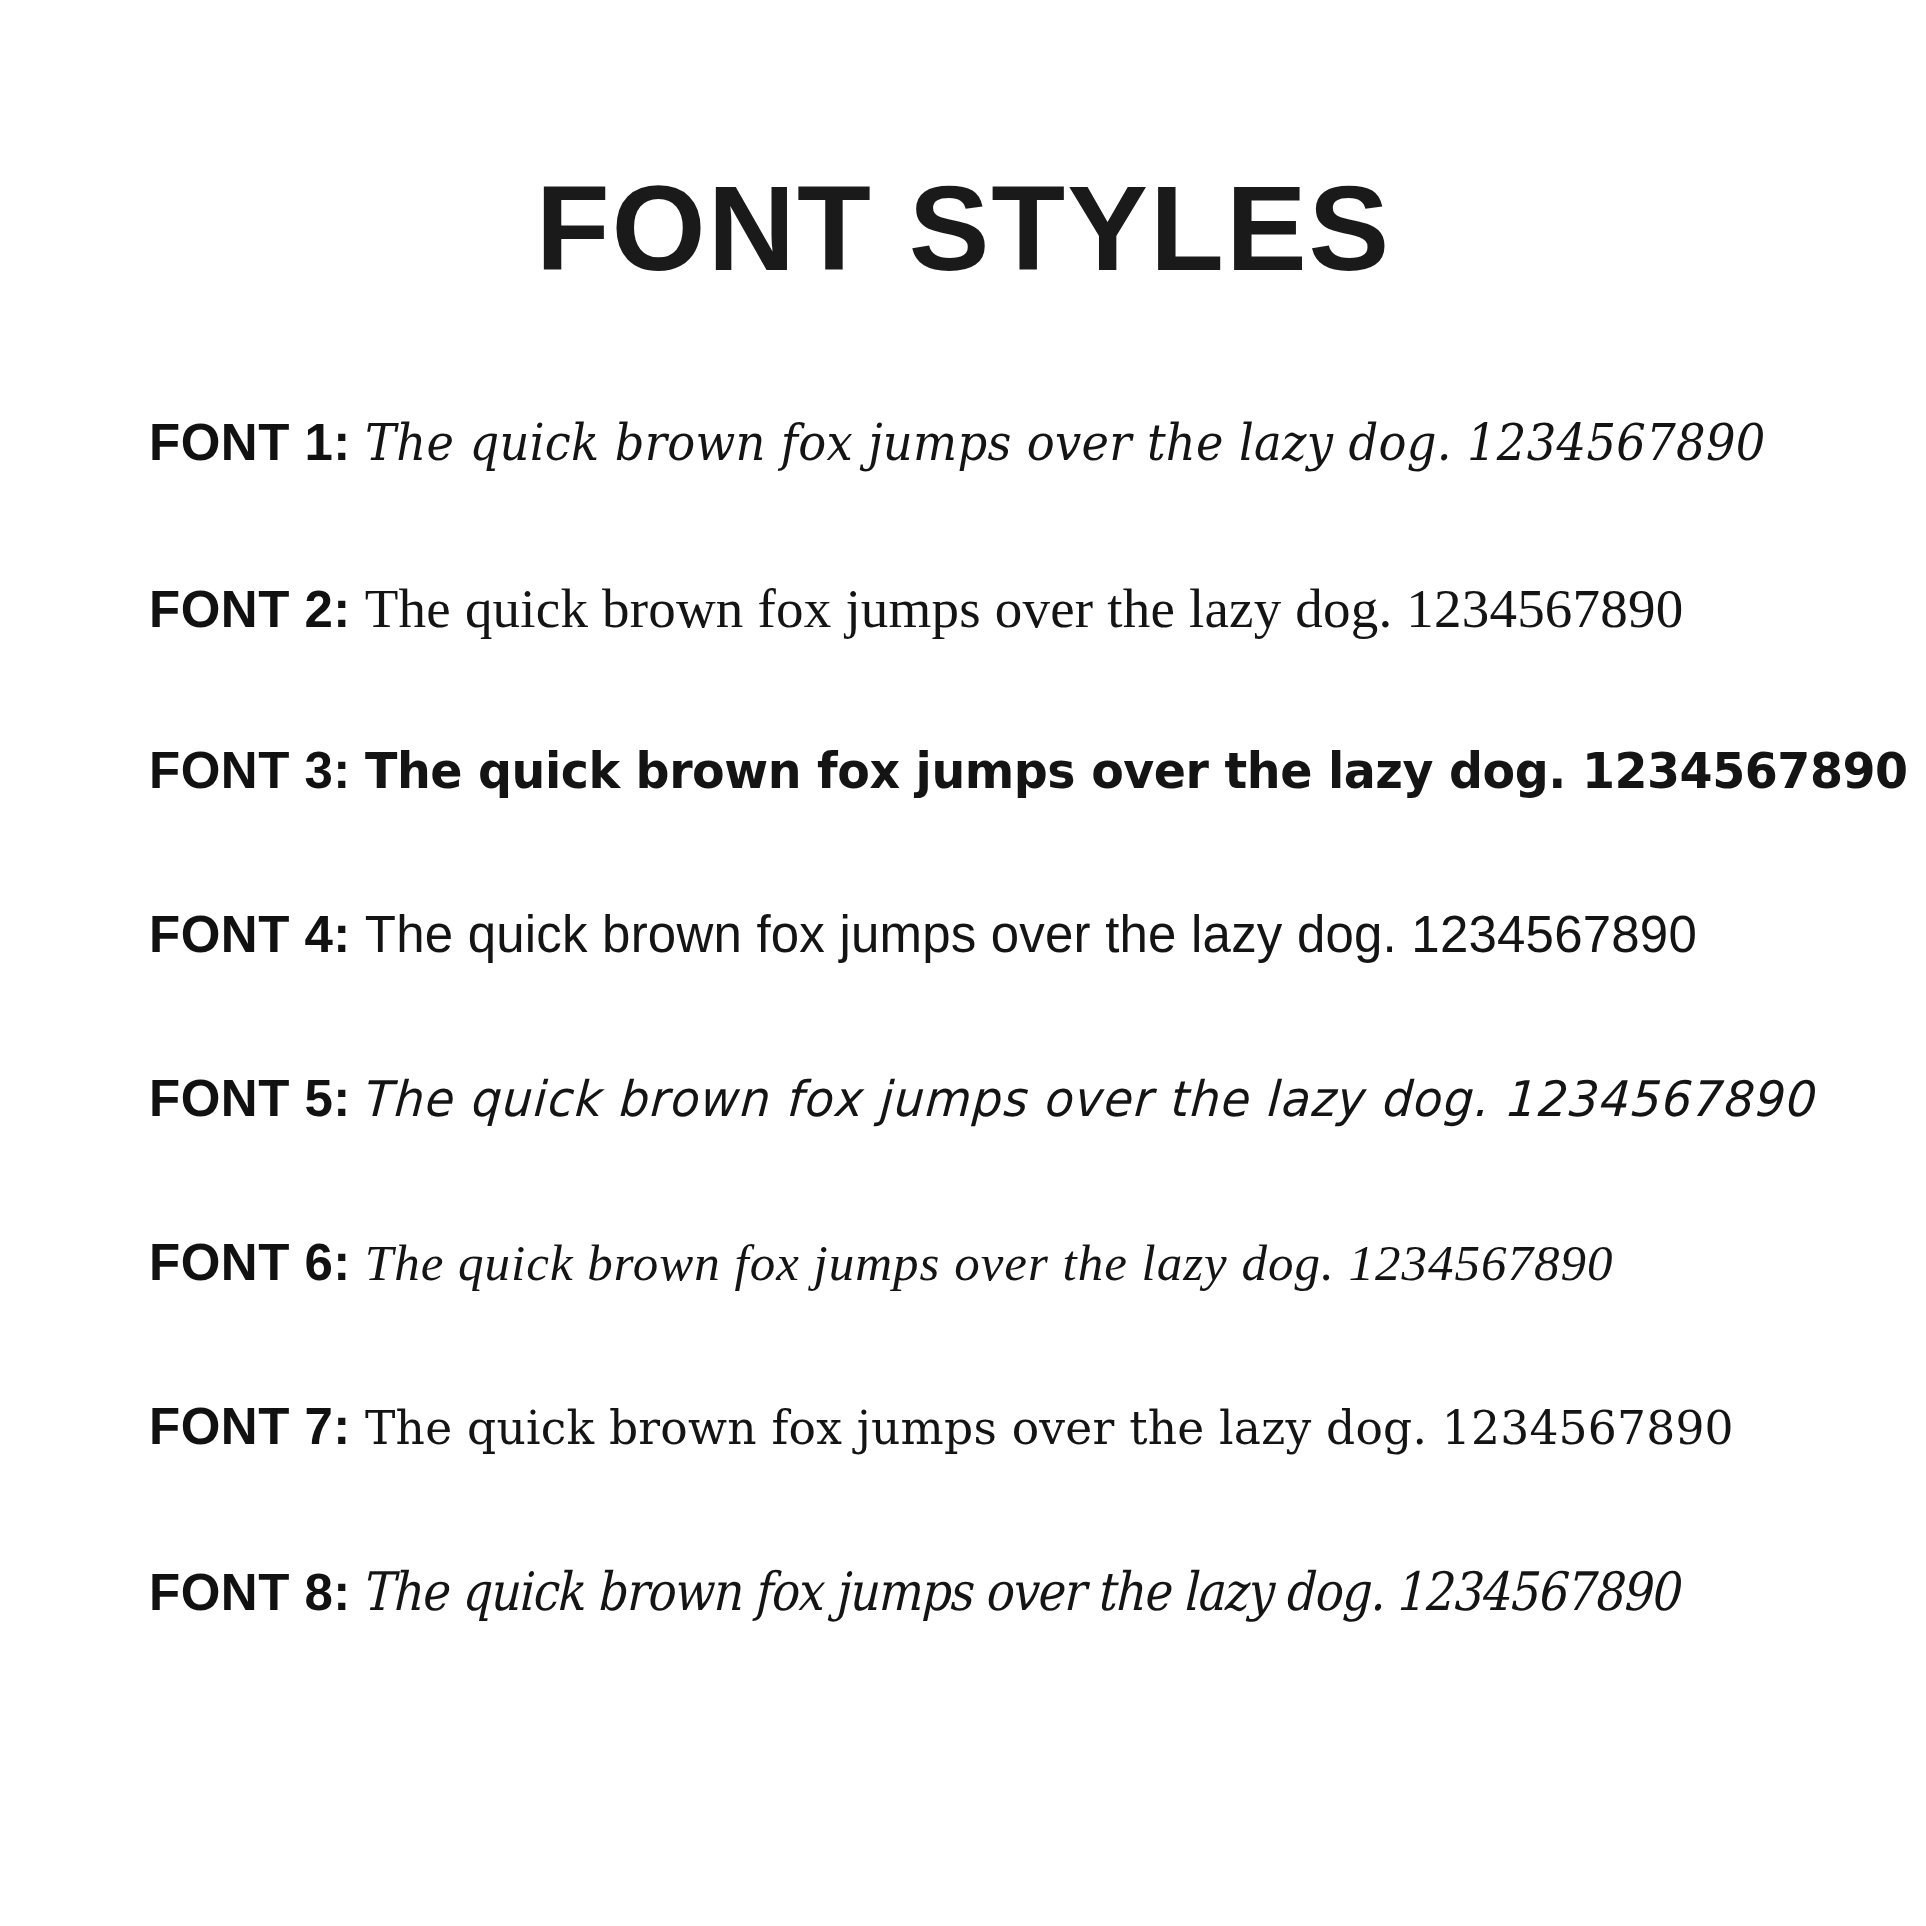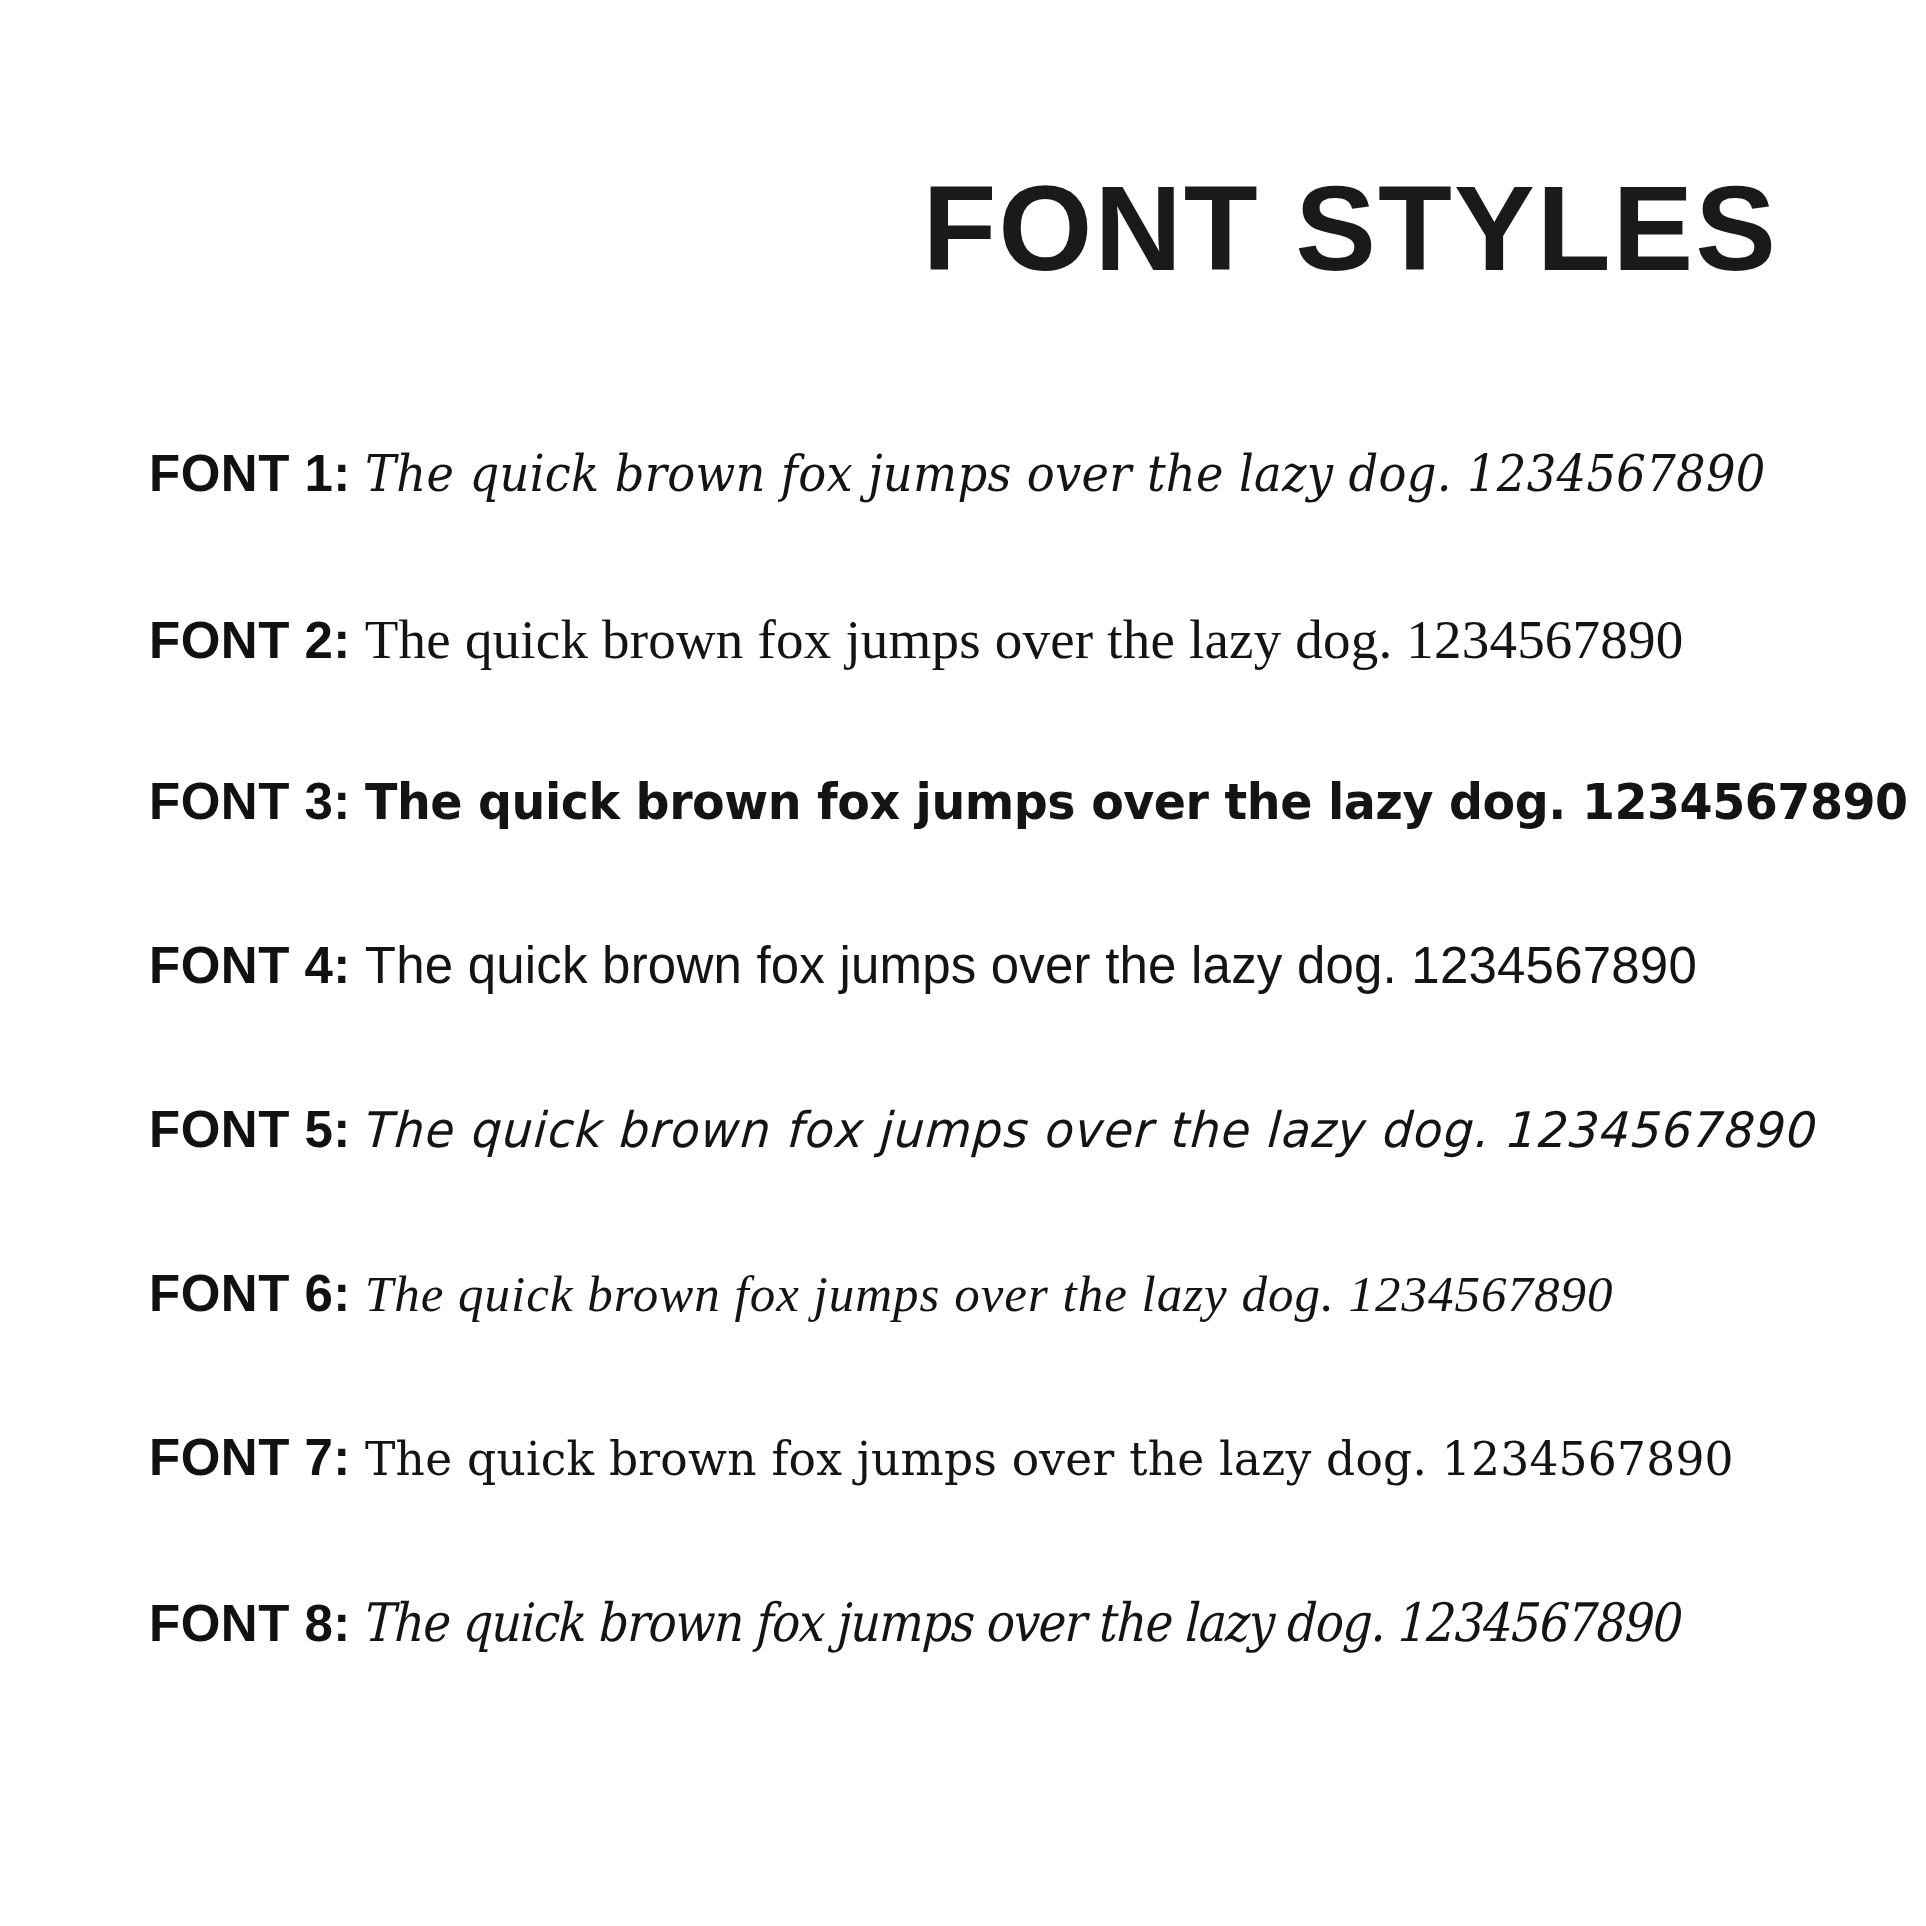--- a/index.html
+++ b/index.html
@@ -16,31 +16,31 @@
   }
   .page {
     width: 1927px;
     height: 1927px;
     box-sizing: border-box;
     padding: 168px 149px 119px 149px;
     display: flex;
     flex-direction: column;
   }
   .title {
-    text-align: right;
+    text-align: center;
     font-family: "Liberation Sans", sans-serif;
     font-weight: bold;
     font-size: 121px;
     letter-spacing: 2px;
     color: #1a1a1a;
     line-height: 1.0;
     margin: 0 0 40px 0;
   }
   .rows {
-    margin-top: 115px;
+    margin-top: 84px;
     display: flex;
     flex-direction: column;
   }
   .row {
     display: flex;
     align-items: baseline;
     height: 164px;
   }
   .label {
     font-family: "Liberation Sans", sans-serif;

